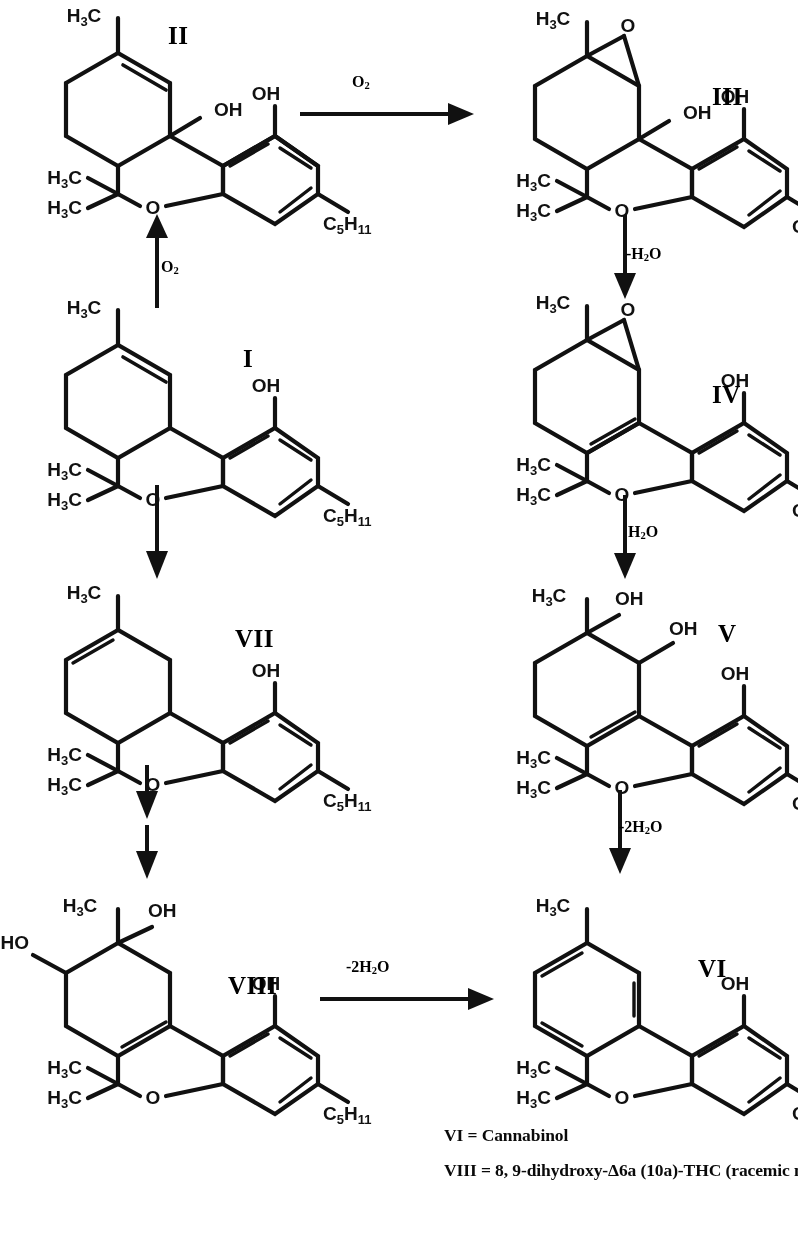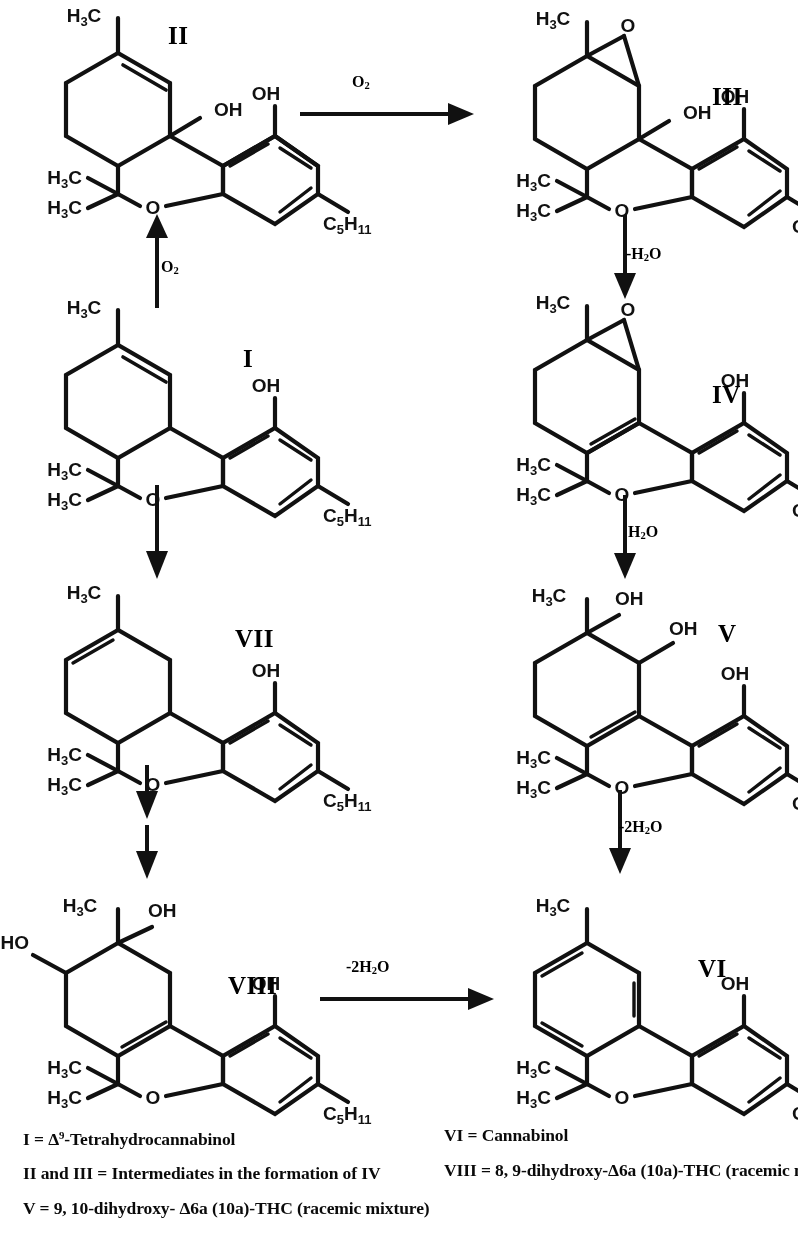--- a/index.html
+++ b/index.html
@@ -426,31 +426,20 @@
         <path d="M0 16 L152 16" stroke-linecap="butt"></path>
         <path d="M174 16 L148 27 L148 5 Z" stroke="none"></path>
       </g>
     </svg>
   </div>
   <div class="lbl rxlabel" style="left:346px;top:958px;">-2H<sub>2</sub>O</div>
 
 </div>
 
 <div class="legend">
-  <div class="legend-col left">
-    <div class="legend-line">
-      <span>I = Δ</span><sup>9</sup><span>-Tetrahydrocannabinol</span>
-    </div>
-    <div class="legend-line">
-      <span>II and III = Intermediates in the formation of IV</span>
-    </div>
-    <div class="legend-line">
-      <span>V = 9, 10-dihydroxy- Δ6a (10a)-THC (racemic mixture)</span>
-    </div>
-  </div>
   <div class="legend-col right">
     <div class="legend-line">
       <span>VI = Cannabinol</span>
     </div>
     <div class="legend-line">
       <span>VIII = 8, 9-dihydroxy-Δ6a (10a)-THC (racemic mixture)</span>
     </div>
   </div>
 </div>
 

